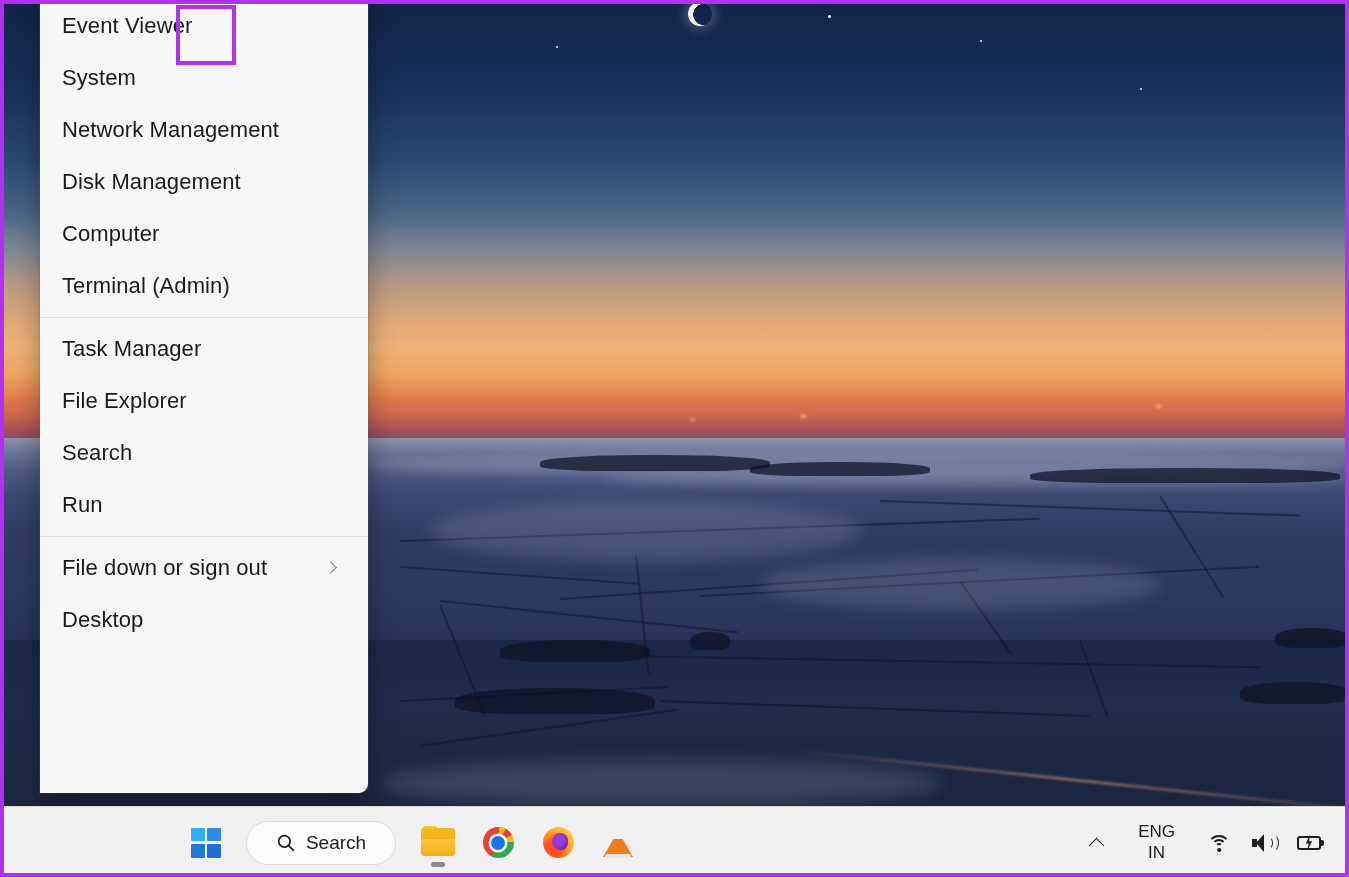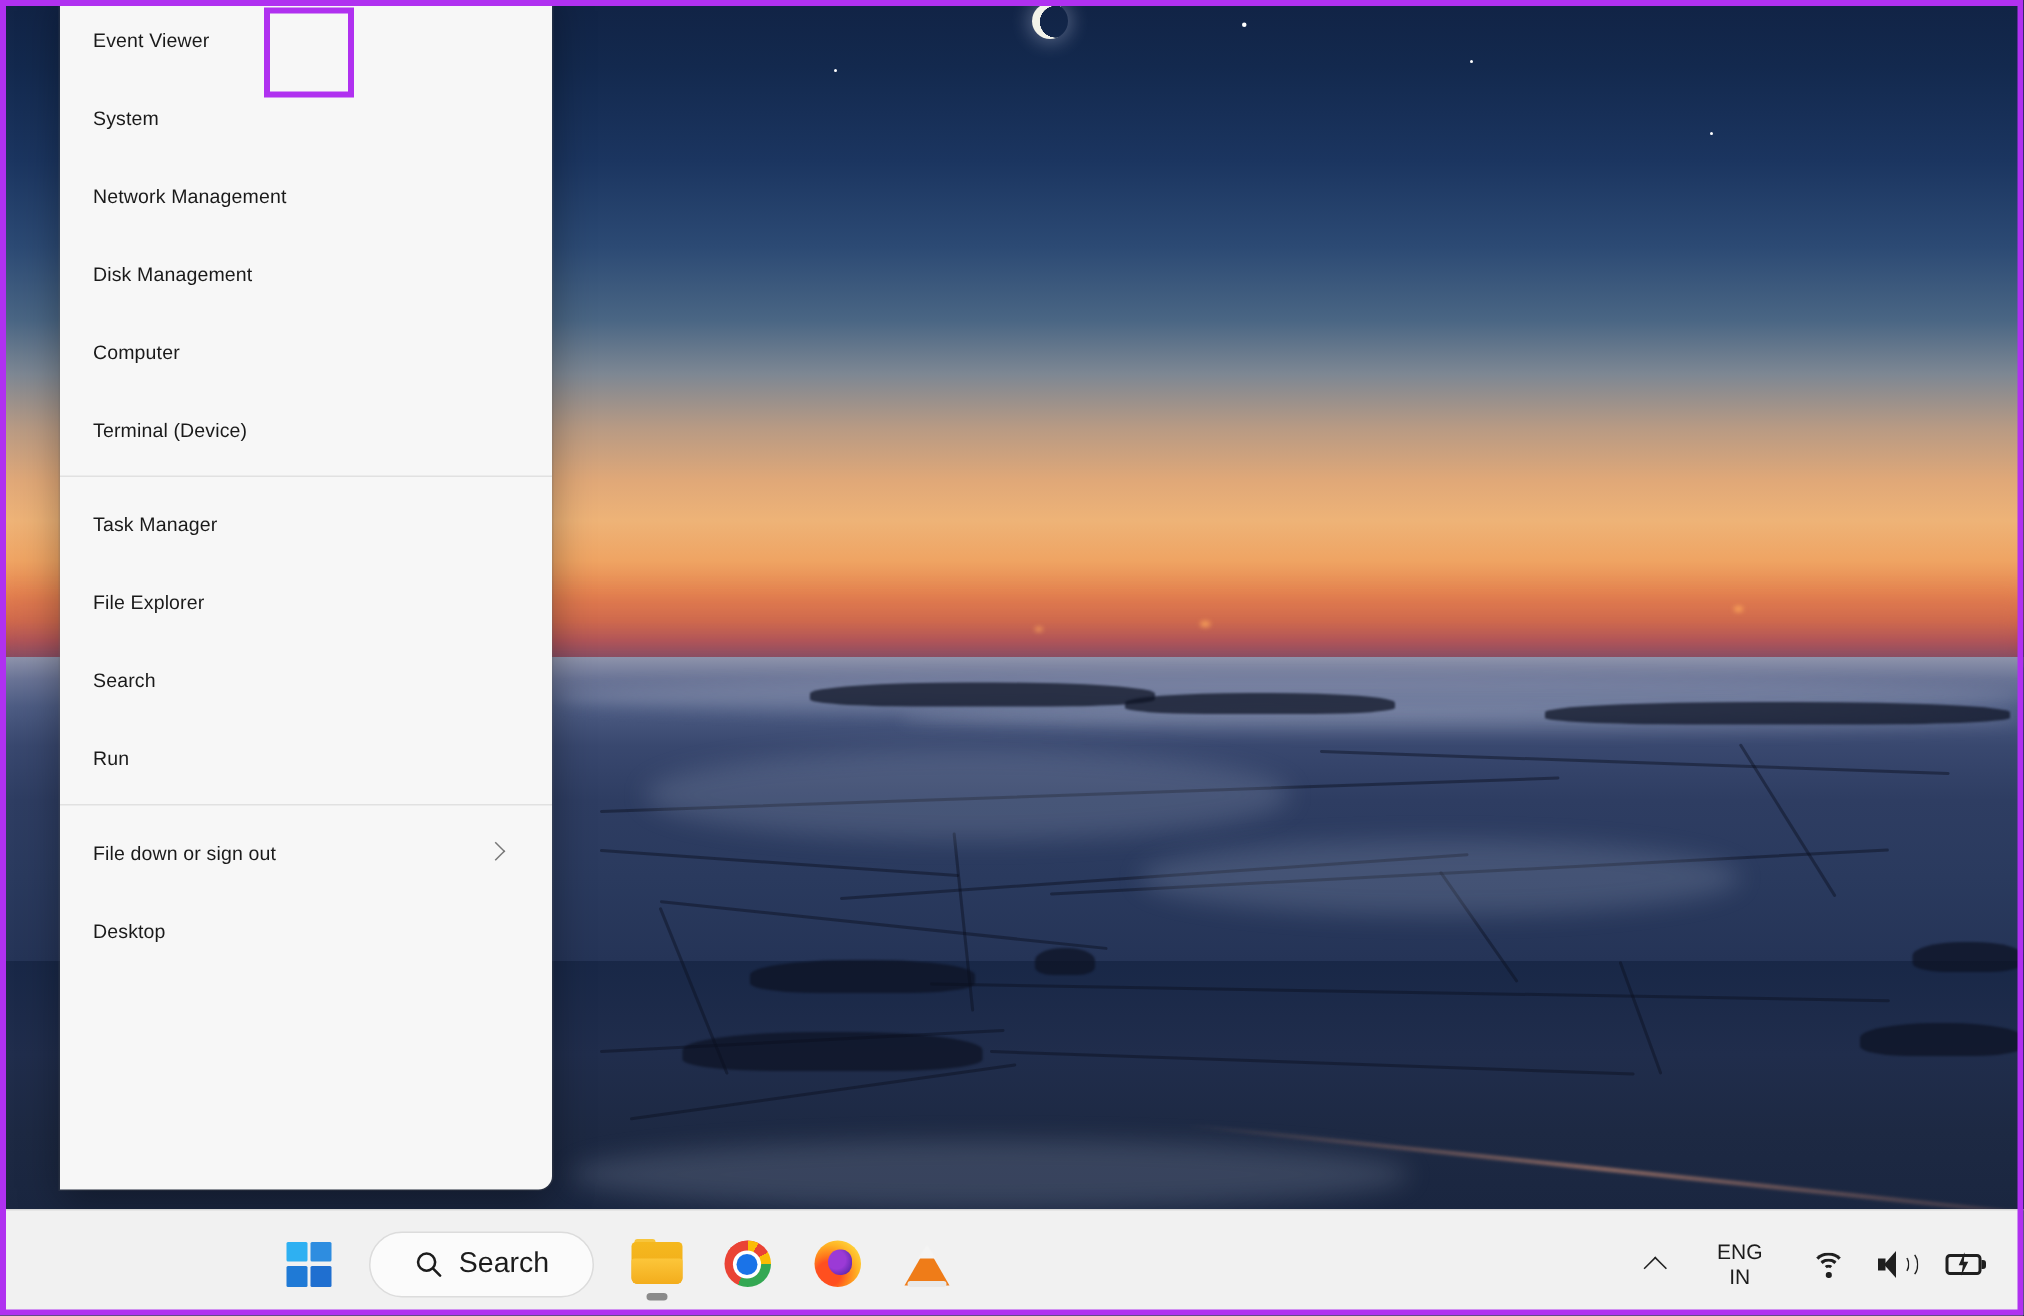--- a/index.html
+++ b/index.html
@@ -101,21 +101,21 @@
     box-shadow:0 8px 28px rgba(0,0,0,.34), 0 0 0 1px rgba(120,120,120,.20);
     z-index:20;
     overflow:hidden;
     padding-top:10px;
   }
   .menu-item {
     height:52px;
     display:flex; align-items:center;
     padding:0 16px 0 22px;
     color:#1a1a1a;
-    font-size:13px;
+    font-size:22px;
     letter-spacing:.1px;
     cursor:default;
     position:relative;
   }
   .menu-item .label { flex:1; white-space:nowrap; }
   .chev {
     width:18px; height:18px; flex:0 0 18px;
     position:relative; opacity:.62; margin-right:12px;
   }
   .chev::before {
@@ -250,21 +250,21 @@
     height:48px; display:flex; align-items:center; justify-content:center;
     border-radius:5px; padding:0 10px; cursor:default;
   }
   .up-chev { width:18px; height:18px; position:relative; }
   .up-chev::before {
     content:""; position:absolute; left:3px; top:6px; width:10px; height:10px;
     border-top:1.7px solid #1f1f1f; border-left:1.7px solid #1f1f1f;
     transform:rotate(45deg);
   }
   #lang { display:flex; flex-direction:column; align-items:center; line-height:1.18;
-    font-size:14px; color:#1c1c1c; padding:0 12px; }
+    font-size:17px; color:#1c1c1c; padding:0 12px; }
 
   .wifi { width:24px; height:20px; position:relative; }
   .wifi span { position:absolute; left:50%; transform:translateX(-50%) ;
     border:2.1px solid #1f1f1f; border-bottom-color:transparent;
     border-left-color:transparent; border-right-color:transparent;
     border-radius:50%; }
   .wifi .a { width:23px; height:23px; top:2px; }
   .wifi .b { width:15px; height:15px; top:6px; }
   .wifi .c { width:7px;  height:7px;  top:10px; }
   .wifi .dot { position:absolute; left:50%; transform:translateX(-50%); bottom:1px;
@@ -354,21 +354,21 @@
     <div class="menu-item">
       <span class="label">Network Management</span>
     </div>
     <div class="menu-item">
       <span class="label">Disk Management</span>
     </div>
     <div class="menu-item">
       <span class="label">Computer</span>
     </div>
     <div class="menu-item">
-      <span class="label">Terminal (Device)</span>
+      <span class="label">Terminal (Admin)</span>
     </div>
   </div>
 
   <div class="menu-sep"></div>
 
   <div>
     <div class="menu-item">
       <span class="label">Task Manager</span>
     </div>
     <div class="menu-item">

